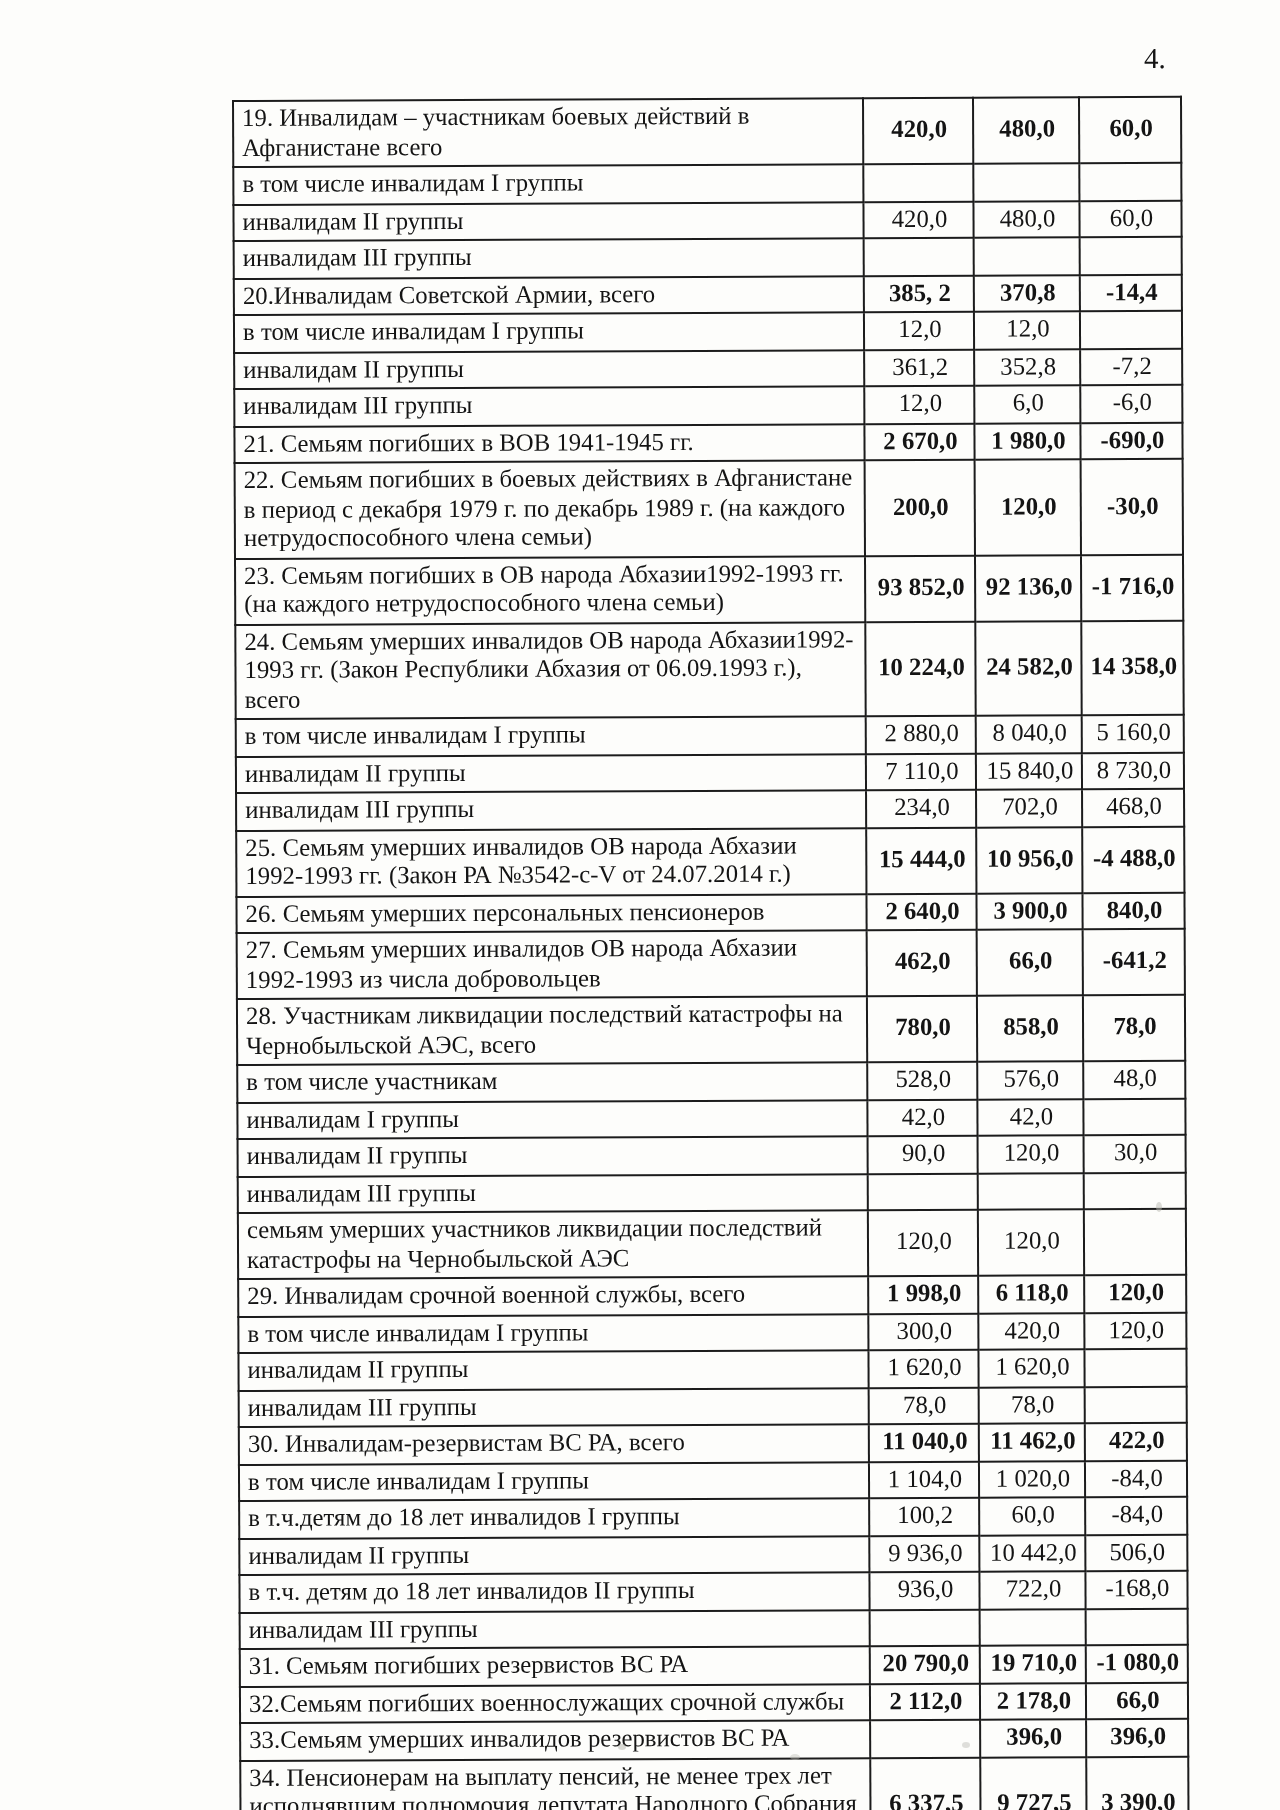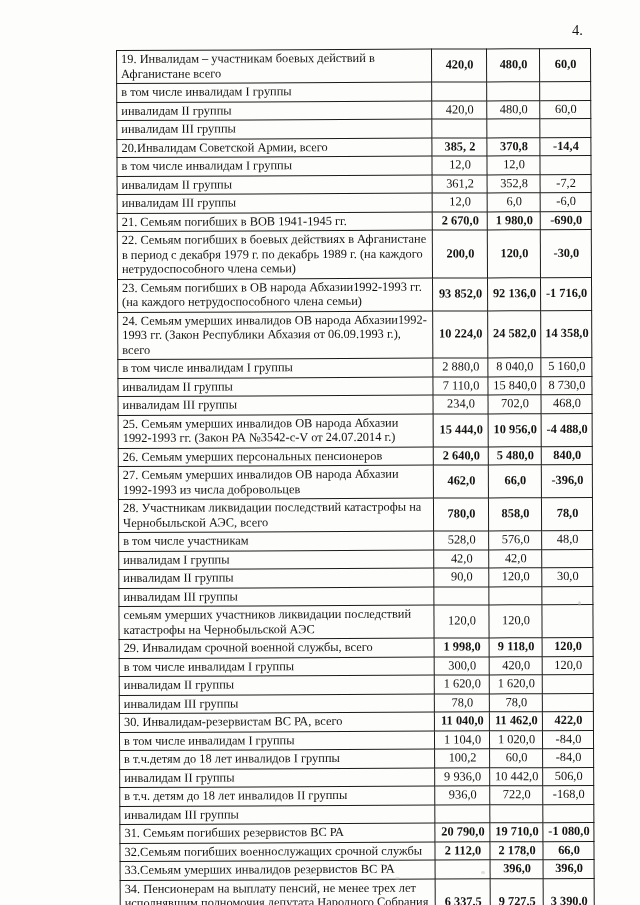--- a/index.html
+++ b/index.html
@@ -177,28 +177,28 @@
         </tr>
         <tr class="bold-values">
           <td class="label-cell">25. Семьям умерших инвалидов ОВ народа Абхазии 1992-1993 гг. (Закон РА №3542-с-V от 24.07.2014 г.)</td>
           <td class="val-cell">15 444,0</td>
           <td class="val-cell">10 956,0</td>
           <td class="val-cell">-4 488,0</td>
         </tr>
         <tr class="bold-values">
           <td class="label-cell">26. Семьям умерших персональных пенсионеров</td>
           <td class="val-cell">2 640,0</td>
-          <td class="val-cell">5 480,0</td>
+          <td class="val-cell">3 900,0</td>
           <td class="val-cell">840,0</td>
         </tr>
         <tr class="bold-values">
           <td class="label-cell">27. Семьям умерших инвалидов ОВ народа Абхазии 1992-1993  из числа добровольцев</td>
           <td class="val-cell">462,0</td>
           <td class="val-cell">66,0</td>
-          <td class="val-cell">-396,0</td>
+          <td class="val-cell">-641,2</td>
         </tr>
         <tr class="bold-values">
           <td class="label-cell">28. Участникам ликвидации последствий катастрофы на Чернобыльской АЭС, всего</td>
           <td class="val-cell">780,0</td>
           <td class="val-cell">858,0</td>
           <td class="val-cell">78,0</td>
         </tr>
         <tr>
           <td class="label-cell">в том числе участникам</td>
           <td class="val-cell">528,0</td>
@@ -225,21 +225,21 @@
         </tr>
         <tr>
           <td class="label-cell">семьям умерших участников ликвидации последствий катастрофы на Чернобыльской АЭС</td>
           <td class="val-cell">120,0</td>
           <td class="val-cell">120,0</td>
           <td class="val-cell"></td>
         </tr>
         <tr class="bold-values">
           <td class="label-cell">29. Инвалидам срочной военной службы, всего</td>
           <td class="val-cell">1 998,0</td>
-          <td class="val-cell">9 118,0</td>
+          <td class="val-cell">6 118,0</td>
           <td class="val-cell">120,0</td>
         </tr>
         <tr>
           <td class="label-cell">в том числе инвалидам I группы</td>
           <td class="val-cell">300,0</td>
           <td class="val-cell">420,0</td>
           <td class="val-cell">120,0</td>
         </tr>
         <tr>
           <td class="label-cell">инвалидам II группы</td>

